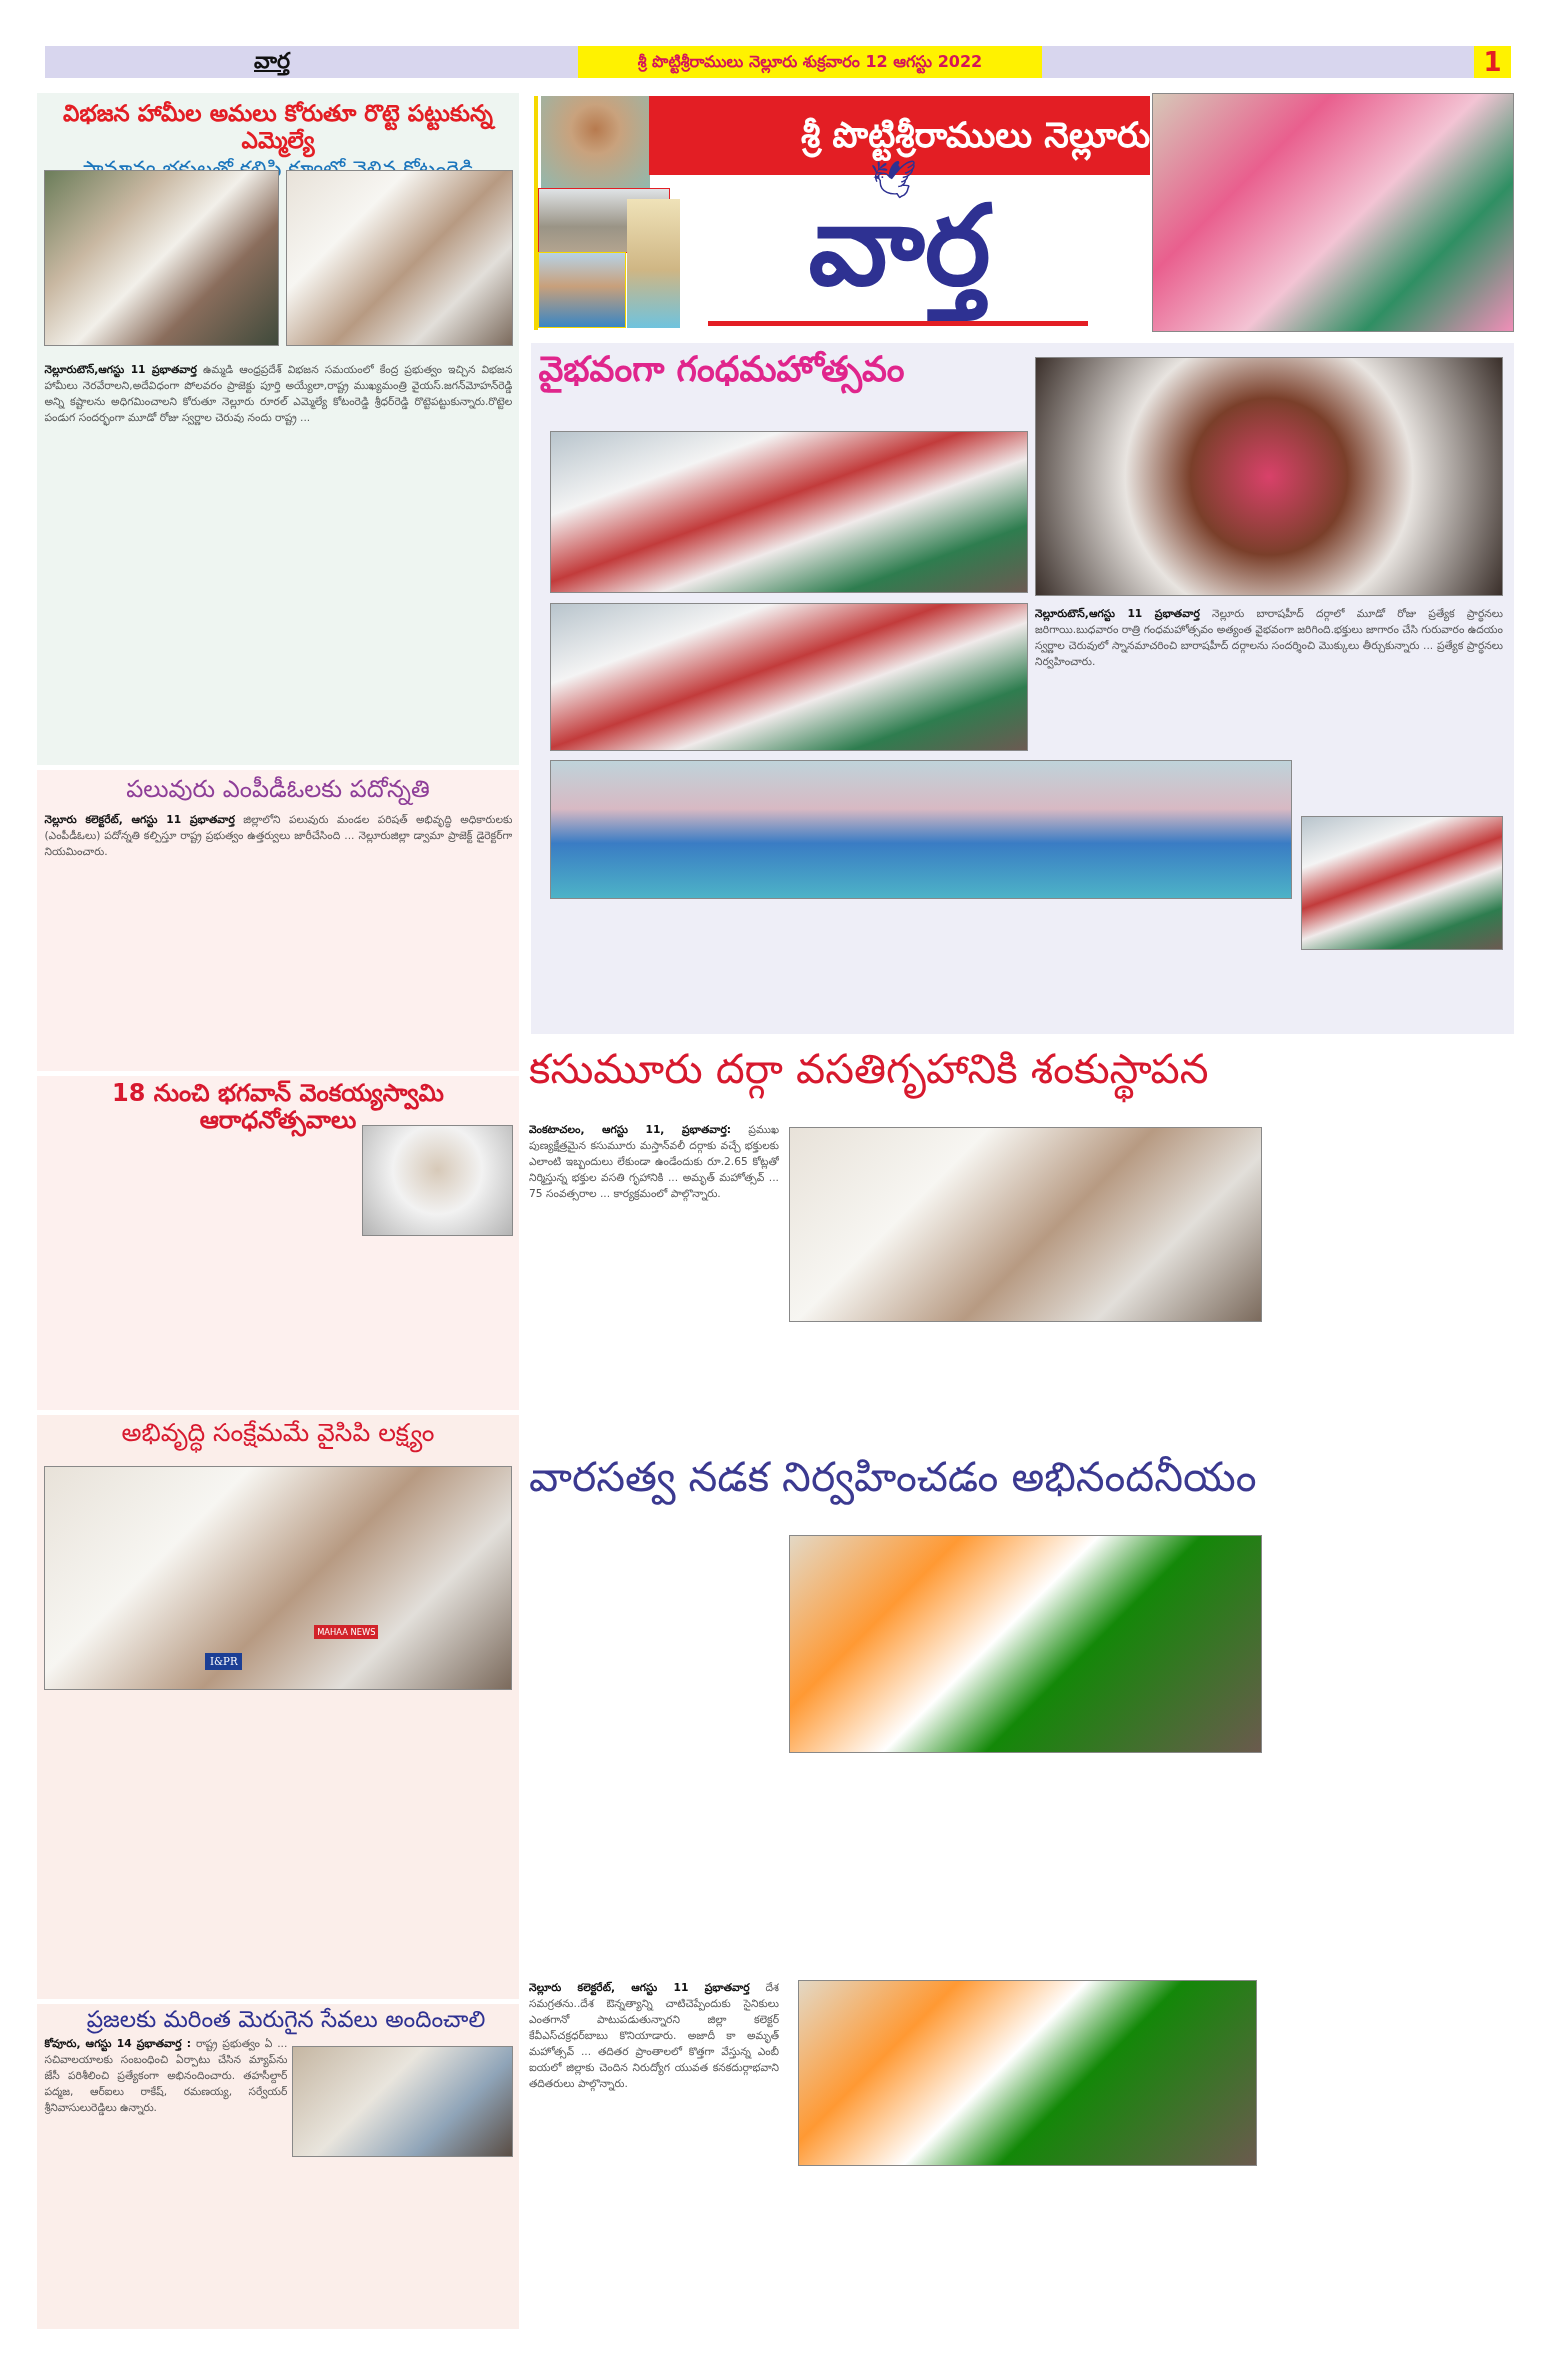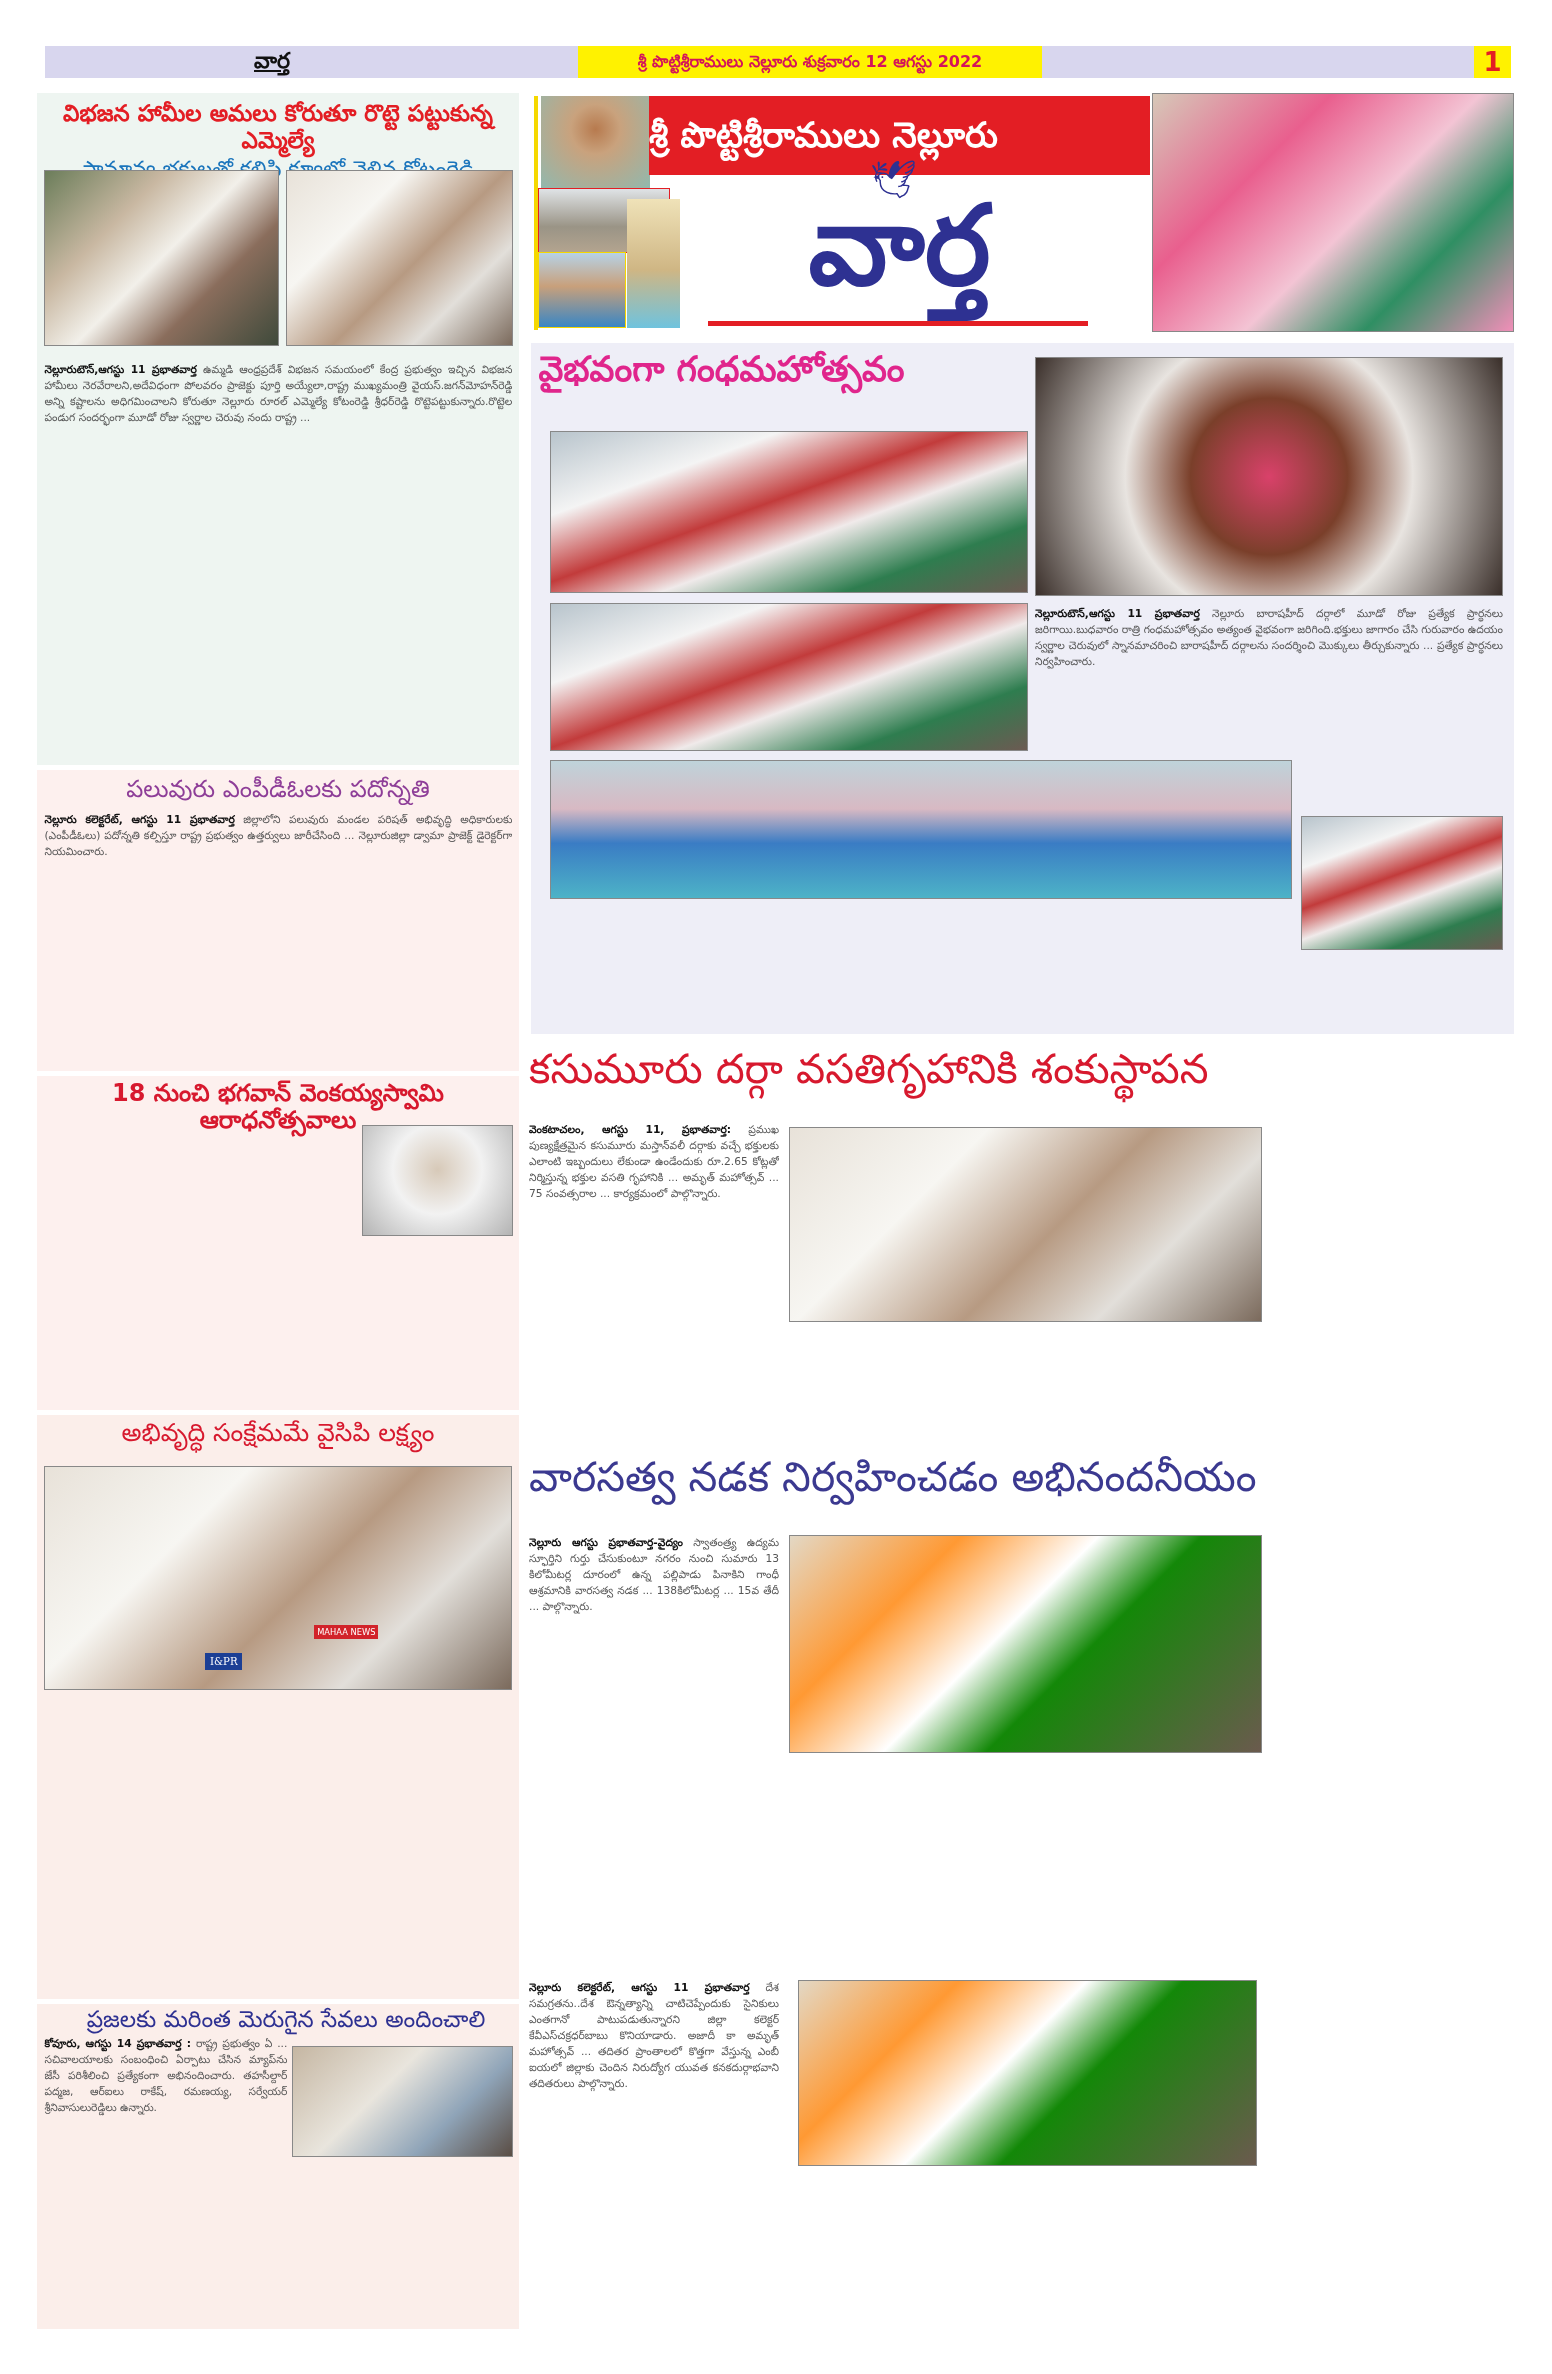--- a/index.html
+++ b/index.html
@@ -32,21 +32,21 @@
   .ph-water { background: linear-gradient(180deg, #bfd3da 0%, #d8b9c3 35%, #3a7cc4 60%, #4db3c7 100%); }
   .ph-people { background: linear-gradient(135deg, #e8e2d9 0%, #f7f6f2 30%, #b79a82 55%, #e2dfda 75%, #7b6a5c 100%); }
   .ph-women { background: linear-gradient(135deg, #d6c8b8 0%, #e95f8e 30%, #f3c4d4 55%, #2f8f63 75%, #f08fb8 100%); }
   .ph-flags { background: linear-gradient(135deg, #e3d8c5 0%, #ff9933 25%, #ffffff 45%, #138808 60%, #6b5a4e 100%); }
   .ph-office { background: linear-gradient(135deg, #c5b6a2 0%, #e9e5dd 40%, #8fa4b8 70%, #5a4d44 100%); }
   .ph-man { background: radial-gradient(circle at 50% 40%, #d7c9b8 0%, #f2f2f2 45%, #b3b3b3 100%); }
 
   .body-text { position: absolute; font-size: 10.7px; line-height: 16px; color: #555; text-align: justify; overflow: hidden; }
   .body-text b { color: #111; }
 
-  .masthead-red { left: 649px; top: 96px; width: 501px; height: 79px; background: #e31e24; color: #fff; font-size: 35px; font-weight: bold; text-align: left; line-height: 79px; }
+  .masthead-red { left: 649px; top: 96px; width: 501px; height: 79px; background: #e31e24; color: #fff; font-size: 35px; font-weight: bold; text-align: right; line-height: 79px; }
   .masthead-logo { left: 649px; top: 176px; width: 501px; height: 139px; color: #2e3192; font-size: 111px; font-weight: bold; text-align: center; line-height: 139px; }
   .masthead-rule { left: 708px; top: 321px; width: 380px; height: 4.6px; background: #e31e24; }
   .portrait { left: 541px; top: 96px; width: 109px; height: 95px; background: radial-gradient(circle at 50% 35%, #b77a4e 0%, #c9a27d 30%, #8fb9b0 100%); }
   .bridge { left: 538px; top: 188px; width: 132px; height: 65px; background: linear-gradient(180deg, #dfe3e6 0%, #9a9486 60%, #b3a48f 100%); border: 1.9px solid #e31e24; }
   .port { left: 538px; top: 252px; width: 88px; height: 76px; background: linear-gradient(180deg, #b7d2e5 0%, #c8a07b 45%, #3a86c4 100%); border: 1.9px solid #f5d800; }
   .temple { left: 627px; top: 199px; width: 53px; height: 129px; background: linear-gradient(180deg, #efe2b8 0%, #cfb684 55%, #6fc3de 100%); }
   .dove { left: 870px; top: 158px; font-size: 37px; color: #2e3192; }
   .yellow-side { left: 534px; top: 96px; width: 3.7px; height: 234px; background: #f5d800; }
 </style>
 </head>
@@ -133,24 +133,20 @@
     <span>ప్రముఖ పుణ్యక్షేత్రమైన కసుమూరు మస్తాన్‌వలీ దర్గాకు వచ్చే భక్తులకు ఎలాంటి ఇబ్బందులు లేకుండా ఉండేందుకు రూ.2.65 కోట్లతో నిర్మిస్తున్న భక్తుల వసతి గృహానికి ... అమృత్ మహోత్సవ్ ... 75 సంవత్సరాల ... కార్యక్రమంలో పాల్గొన్నారు.</span>
   </div>
   <div class="photo ph-people" style="left:260px;top:88px;width:473px;height:195px;"></div>
   <div class="body-text" style="left:260px;top:288px;width:232px;height:93px;"></div>
   <div class="body-text" style="left:506px;top:288px;width:232px;height:93px;"></div>
   <div class="body-text" style="left:742px;top:83px;width:237px;height:297px;"></div>
 </div>
 
 <div class="panel" style="left:529px;top:1447px;width:983px;height:436px;">
   <div class="hl navy" style="position:absolute;left:0;top:7.4px;font-size:41px;font-weight:normal;text-align:left;">వారసత్వ నడక నిర్వహించడం అభినందనీయం</div>
-  <div class="body-text" style="left:0;top:88px;width:250px;height:227px;">
-    <b>నెల్లూరు ఆగస్టు ప్రభాతవార్త-వైద్యం</b>
-    <span>స్వాతంత్ర్య ఉద్యమ స్ఫూర్తిని గుర్తు చేసుకుంటూ నగరం నుంచి సుమారు 13 కిలోమీటర్ల దూరంలో ఉన్న పల్లిపాడు పినాకిని గాంధీ ఆశ్రమానికి వారసత్వ నడక ... 138కిలోమీటర్ల ... 15వ తేదీ ... పాల్గొన్నారు.</span>
-  </div>
   <div class="photo ph-flags" style="left:260px;top:88px;width:473px;height:218px;"></div>
   <div class="body-text" style="left:742px;top:88px;width:237px;height:334px;"></div>
   <div class="body-text" style="left:0;top:320px;width:733px;height:107px;"></div>
 </div>
 
 <div class="panel" style="left:529px;top:1892px;width:983px;height:445px;">
   <div class="body-text" style="left:0;top:88px;width:250px;height:348px;">
     <b>నెల్లూరు కలెక్టరేట్, ఆగస్టు 11 ప్రభాతవార్త</b>
     <span>దేశ సమగ్రతను..దేశ ఔన్నత్యాన్ని చాటిచెప్పేందుకు సైనికులు ఎంతగానో పాటుపడుతున్నారని జిల్లా కలెక్టర్ కేవీఎస్‌చక్రధర్‌బాబు కొనియాడారు. అజాదీ కా అమృత్ మహోత్సవ్ ... తదితర ప్రాంతాలలో కొత్తగా వేస్తున్న ఎంబీ ఐయలో జిల్లాకు చెందిన నిరుద్యోగ యువత కనకదుర్గాభవాని తదితరులు పాల్గొన్నారు.</span>
   </div>

